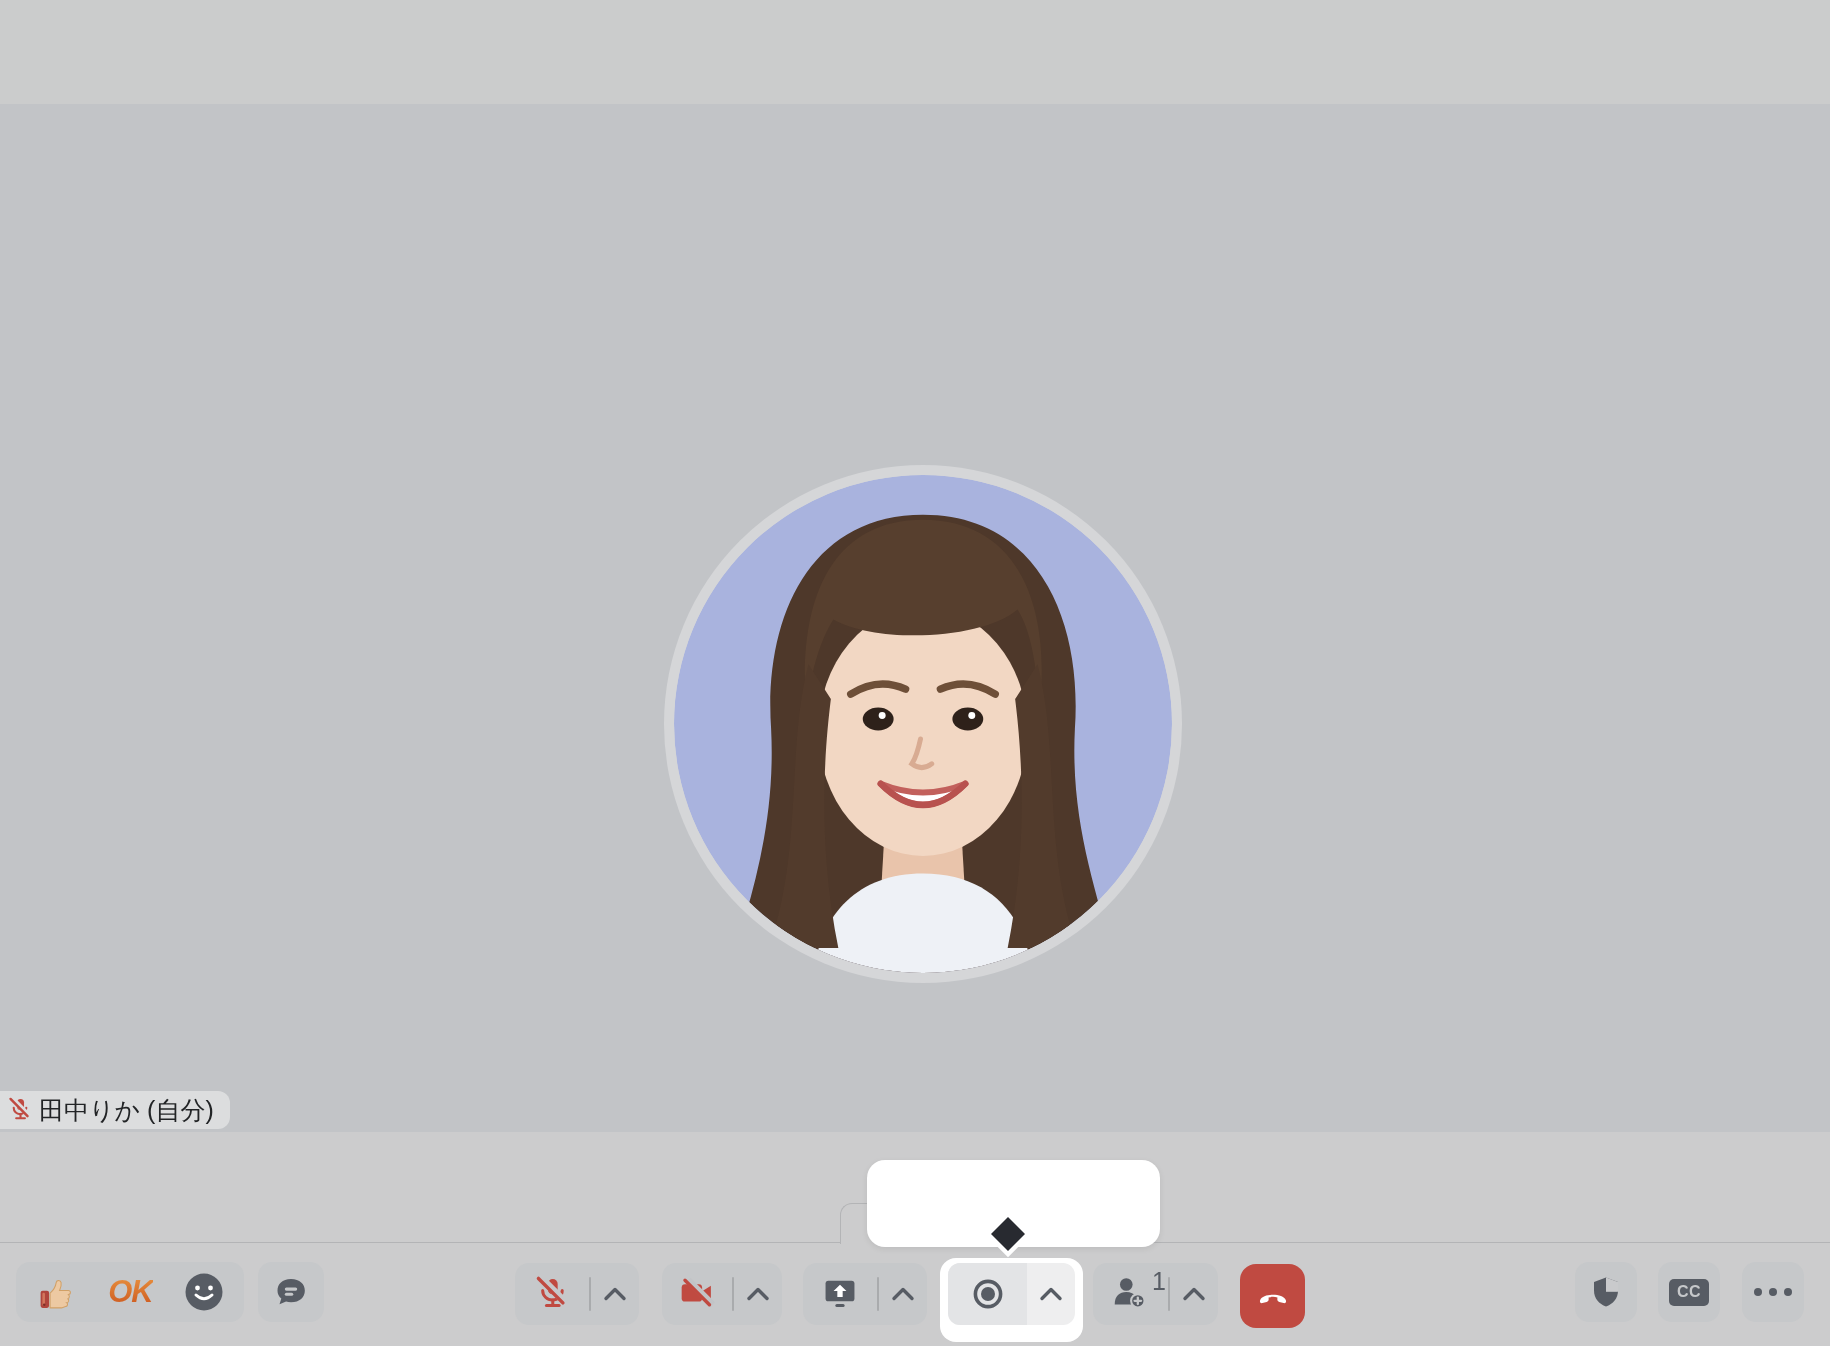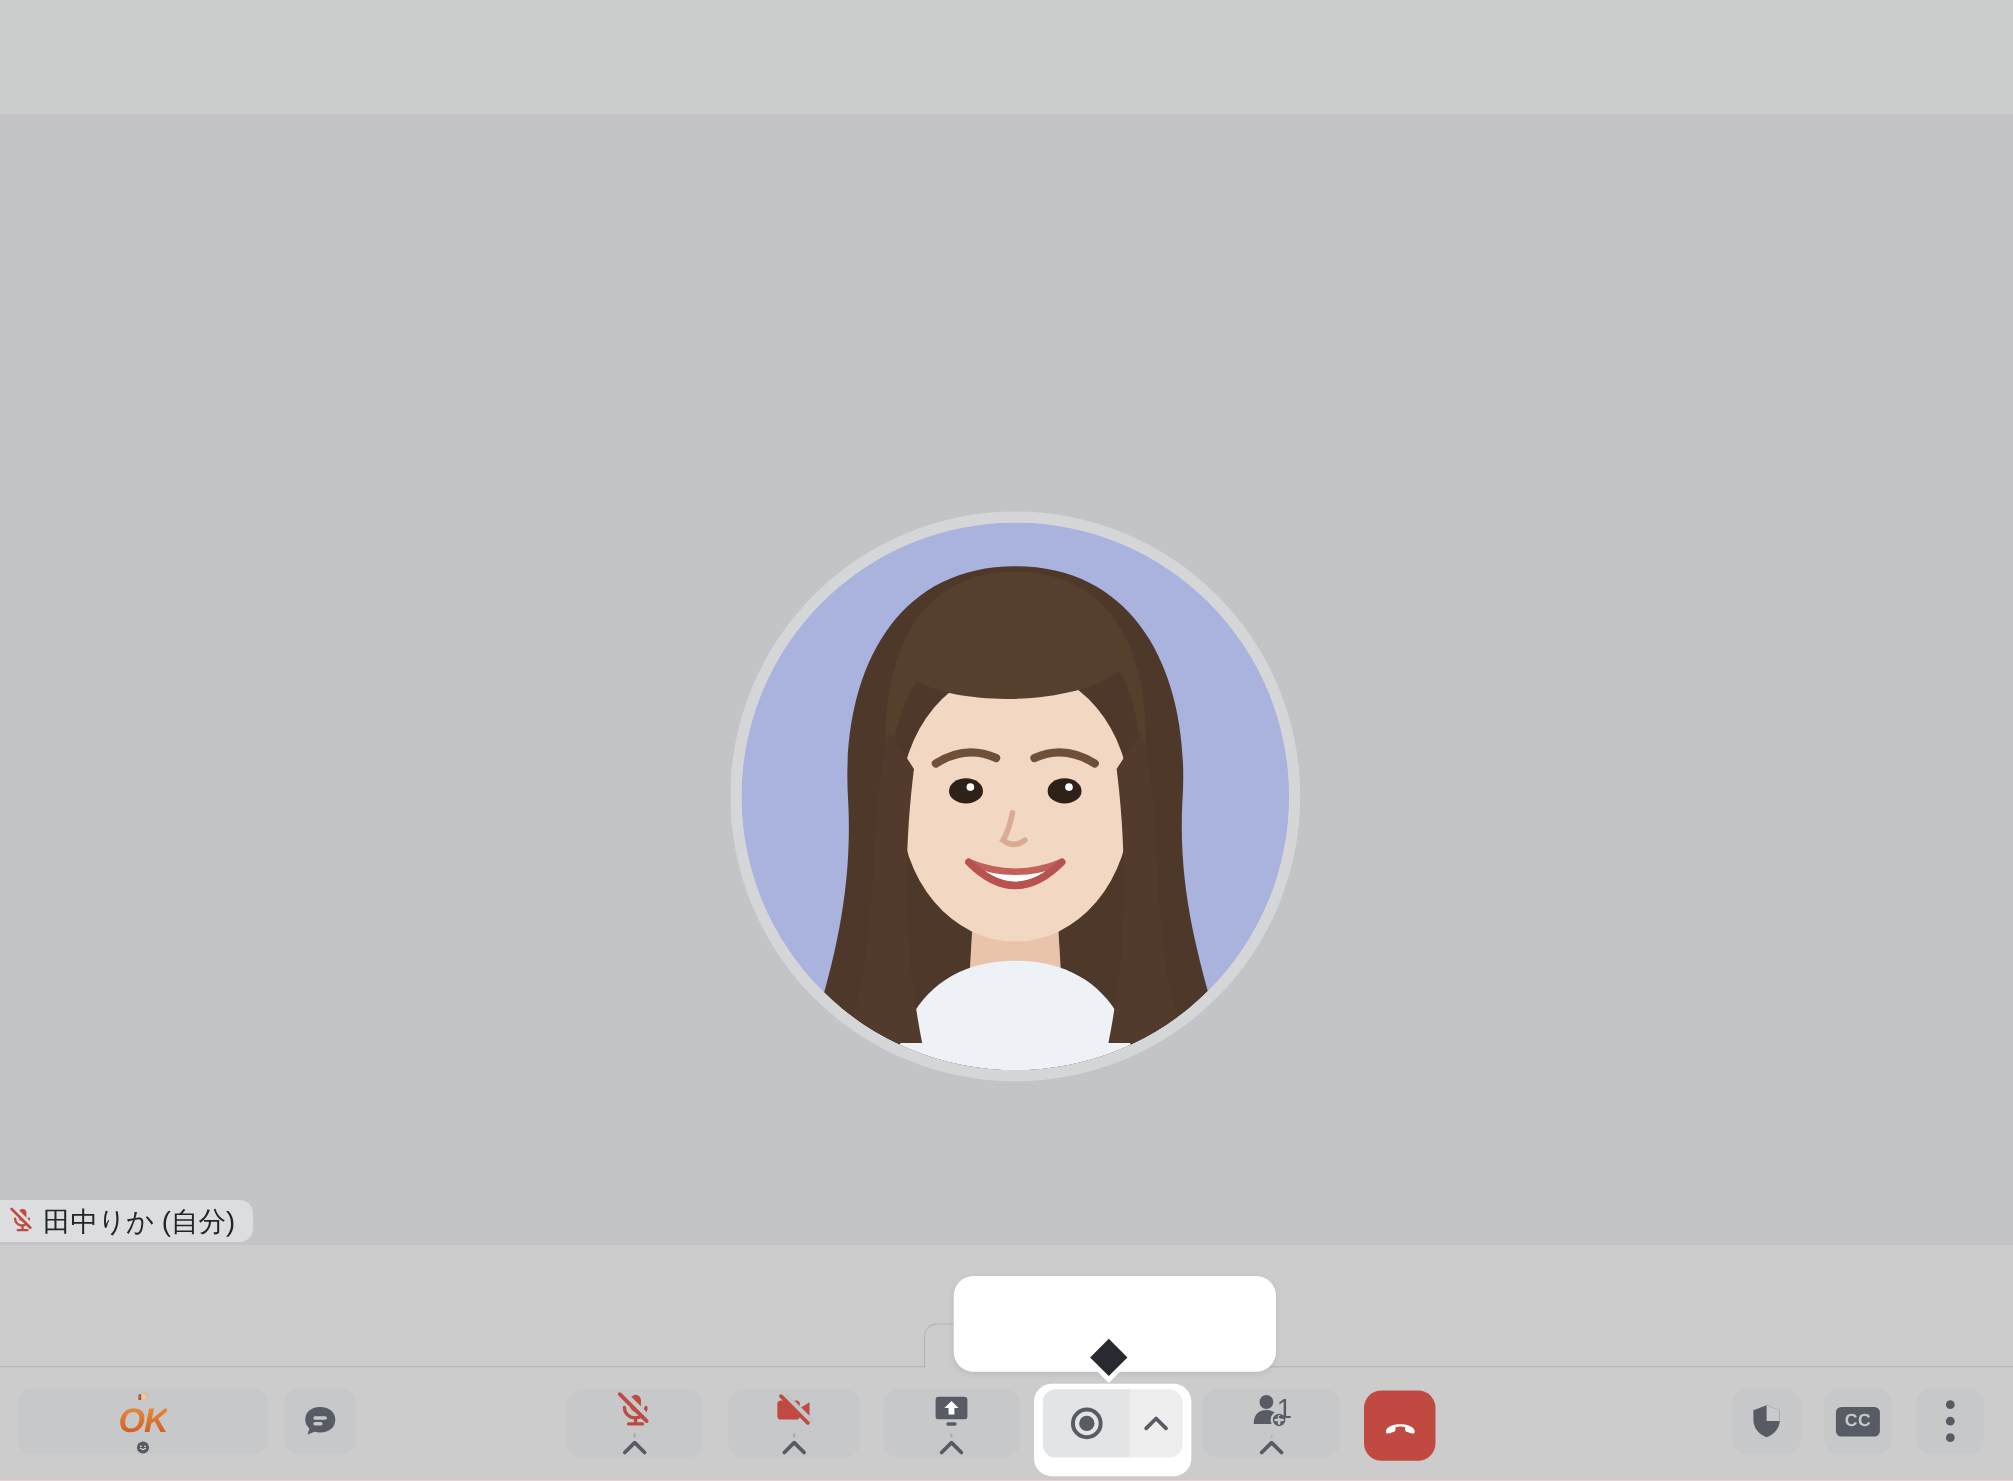--- a/index.html
+++ b/index.html
@@ -1,17 +1,17 @@
 <!DOCTYPE html>
 <html><head>
 <meta charset="utf-8">
 <style>
   html,body{margin:0;padding:0;}
   body{font-family:"Liberation Sans","DejaVu Sans",sans-serif;}
-  .screen{position:relative;width:1830px;height:1346px;overflow:hidden;background:#fca5a5;}
+  .screen{position:relative;width:1830px;height:1346px;overflow:hidden;background:#7dd3fc;}
 
   
   .top-strip{position:absolute;left:0;top:0;width:1830px;height:104px;background:#cbcccc;}
   .video-area{position:absolute;left:0;top:104px;width:1830px;height:1028px;background:#c2c4c7;}
   .footer{position:absolute;left:0;top:1132px;width:1830px;height:214px;background:#cccccd;}
 
   
   .avatar-ring{position:absolute;left:664px;top:361px;width:518px;height:518px;border-radius:50%;
     background:#d5d6d8;display:flex;align-items:center;justify-content:center;}
   .avatar-ring svg{width:498px;height:498px;border-radius:50%;display:block;}
@@ -21,21 +21,21 @@
     border-radius:0 12px 12px 0;display:flex;align-items:center;gap:5px;padding:0 16px 0 6px;}
   .name-label span{font-size:25px;color:#222426;white-space:nowrap;}
 
   
   .sep-left{position:absolute;left:0;top:110px;width:841px;height:0;border-top:1.5px solid #b3b4b6;}
   .sep-right{position:absolute;left:1150px;top:110px;width:680px;height:0;border-top:1.5px solid #b3b4b6;}
   .sep-bump{position:absolute;left:840px;top:71px;width:310px;height:40px;
     border-left:1.5px solid #b3b4b6;border-top:1.5px solid #b3b4b6;border-radius:12px 0 0 0;z-index:1;}
 
   
-  .btn{position:absolute;background:#c6c8ca;border-radius:14px;display:flex;align-items:center;justify-content:center;cursor:pointer;flex-direction:column;}
+  .btn{position:absolute;background:#c6c8ca;border-radius:14px;display:flex;align-items:center;justify-content:center;cursor:pointer;}
   .split{display:flex;align-items:center;justify-content:flex-start;}
   .split .icon-sec{flex:1;display:flex;align-items:center;justify-content:center;position:relative;height:100%;}
   .split .divider{width:2px;height:34px;background:#a9abad;border-radius:1px;}
   .split .chev-sec{width:48px;display:flex;align-items:center;justify-content:center;height:100%;}
 
   .reactions{left:16px;top:130px;width:228px;height:60px;border-radius:14px;justify-content:space-between;padding:0 20px;box-sizing:border-box;}
   .ok-text{font-size:31px;font-weight:900;font-style:italic;letter-spacing:-1px;color:#d4651f;
     background:linear-gradient(180deg,#ea9440,#c9531c);-webkit-background-clip:text;background-clip:text;-webkit-text-fill-color:transparent;}
   .chat-btn{left:258px;top:130px;width:66px;height:60px;}
   .mic-btn{left:515px;top:131px;width:124px;height:62px;}

